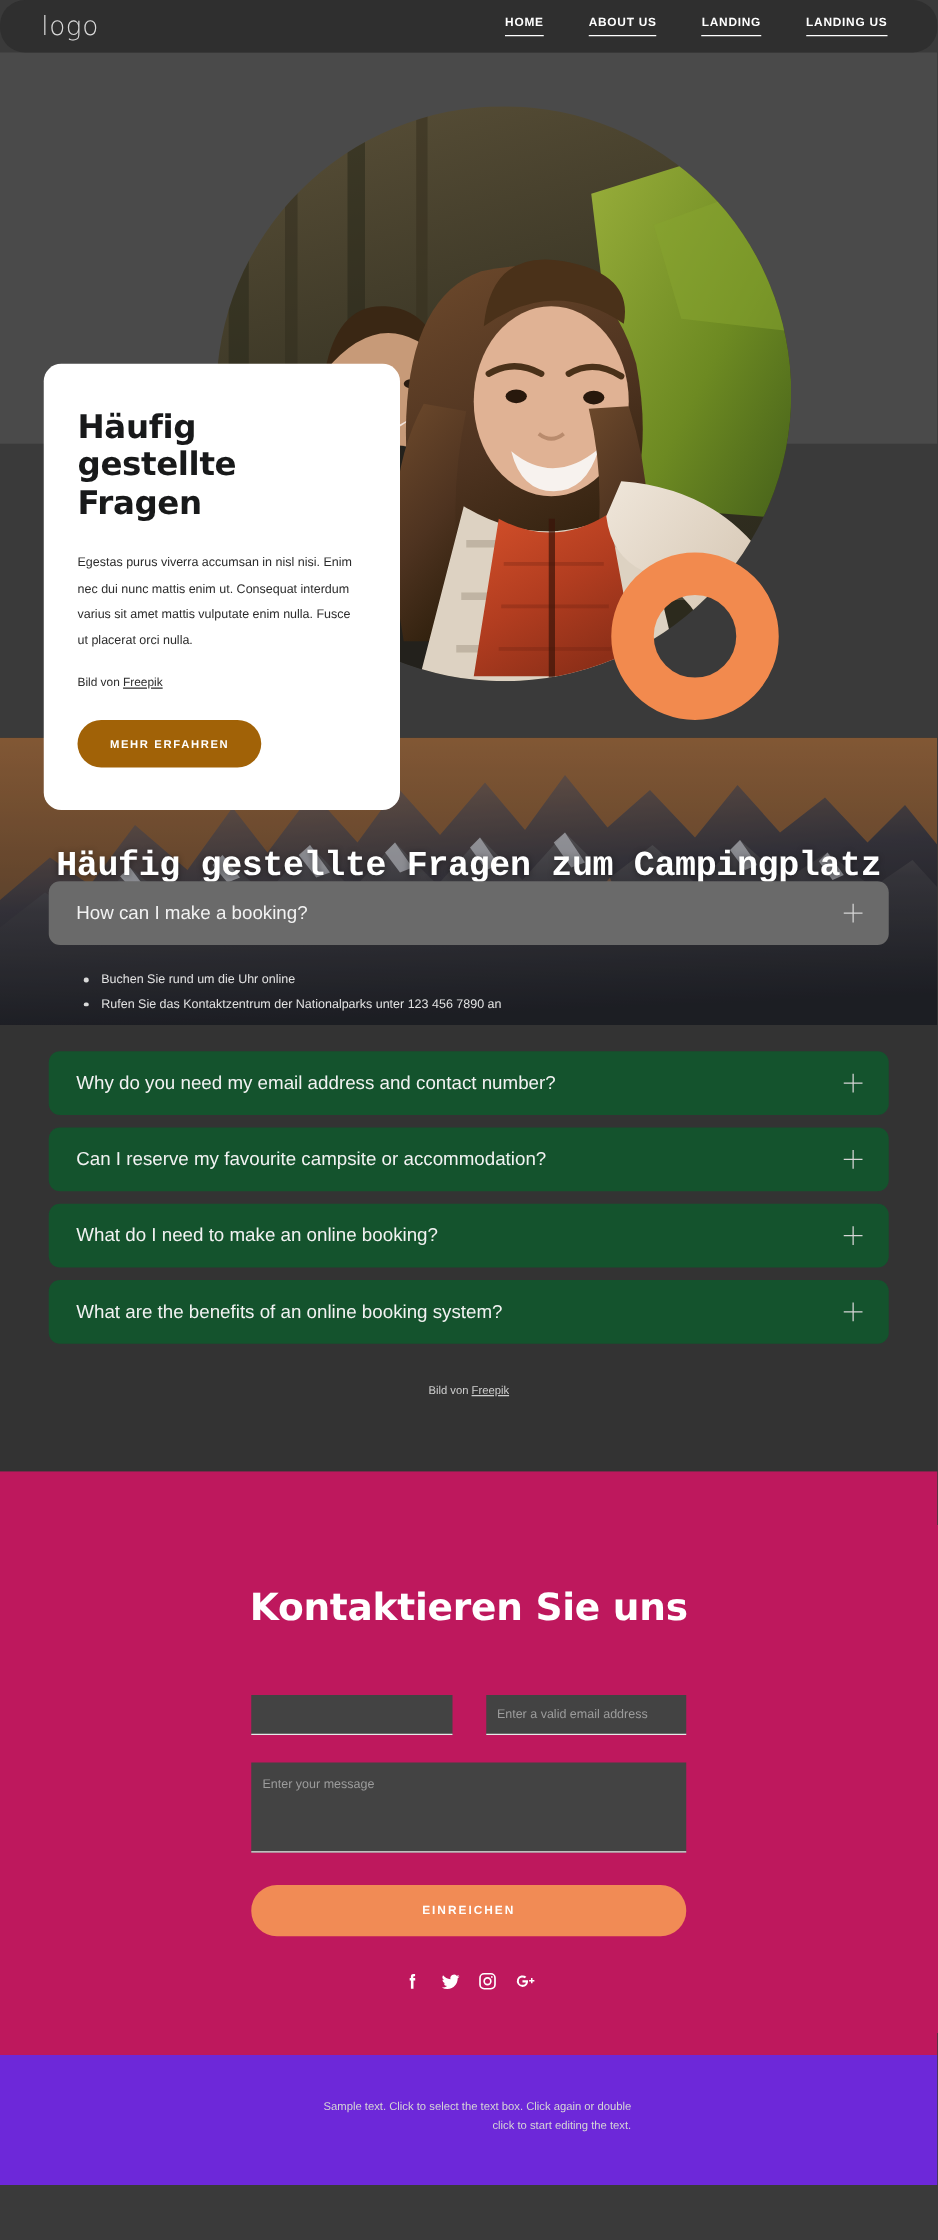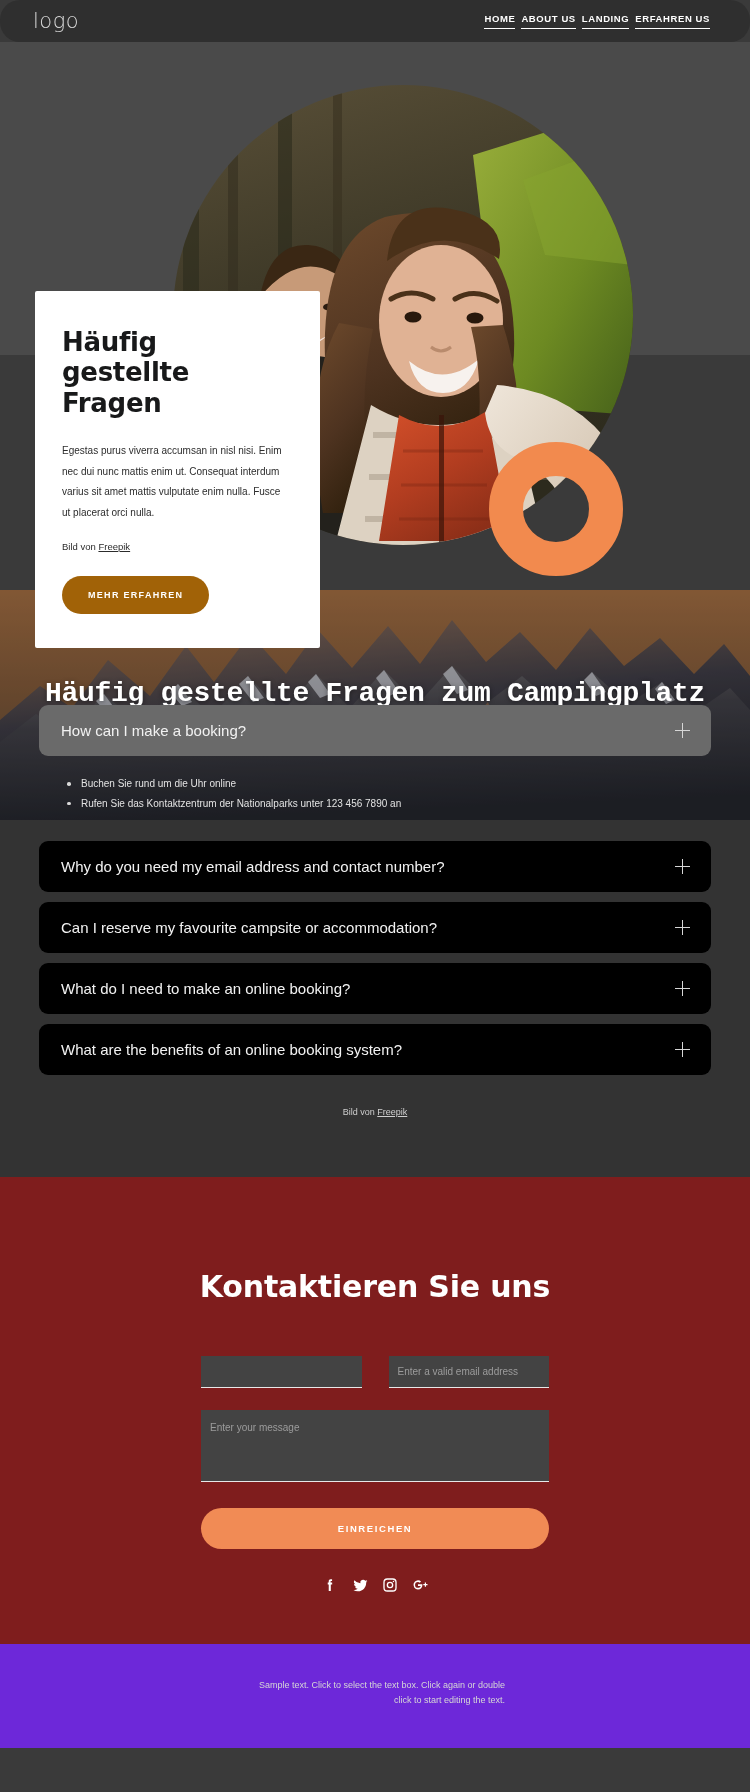--- a/index.html
+++ b/index.html
@@ -25,21 +25,21 @@
     border-radius: 20px;
   }
   .logo {
     font-family: "DejaVu Sans", sans-serif;
     font-size: 21px;
     font-weight: 300;
     color: #d8d8d8;
     letter-spacing: 0.5px;
     line-height: 1;
   }
-  .nav { display: flex; align-items: flex-end; gap: 6px; }
+  .nav { display: flex; align-items: flex-end; gap: 36px; }
   .nav-item {
     font-size: 9.5px;
     font-weight: bold;
     color: #ffffff;
     letter-spacing: 0.6px;
     padding-bottom: 4px;
     border-bottom: 1.5px solid #ffffff;
     cursor: pointer;
     white-space: nowrap;
   }
@@ -78,21 +78,21 @@
     border: 34px solid #f28a4e;
     z-index: 8;
   }
 
   .hero-card {
     position: absolute;
     left: 35px;
     top: 249px;
     width: 285px;
     background: #ffffff;
-    border-radius: 2px;
+    border-radius: 14px;
     padding: 36px 30px 34px 27px;
     z-index: 12;
   }
   .card-title {
     font-family: "DejaVu Sans", sans-serif;
     font-size: 26px;
     line-height: 1.17;
     font-weight: bold;
     color: #18191a;
     letter-spacing: -0.3px;
@@ -158,21 +158,21 @@
     position: relative;
     z-index: 10;
     margin-top: -115px;
     padding: 0 39px;
   }
   .acc-item { margin-bottom: 10px; }
   .acc-head {
     display: flex;
     align-items: center;
     justify-content: space-between;
-    background: #000000;
+    background: #14532d;
     border-radius: 9px;
     padding: 17px 21px 17px 22px;
     cursor: pointer;
   }
   .acc-item.open .acc-head { background: #6a6a6a; }
   .acc-q {
     font-size: 15px;
     color: #f2f2f2;
     font-weight: 500;
   }
@@ -210,21 +210,21 @@
   .faq-credit {
     text-align: center;
     font-size: 9px;
     color: #cfcfcf;
     margin-top: 32px;
   }
   .faq-credit .lnk { text-decoration: underline; cursor: pointer; }
 
   
   .contact {
-    background: #7f1d1d;
+    background: #be185d;
     padding: 92px 8px 50px;
   }
   .contact-title {
     text-align: center;
     font-family: "DejaVu Sans", sans-serif;
     font-size: 30px;
     font-weight: bold;
     color: #ffffff;
     letter-spacing: -0.2px;
     margin-bottom: 52px;
@@ -299,21 +299,21 @@
 <body>
 
 <div class="page">
 
   <div class="header">
     <div class="logo">logo</div>
     <div class="nav">
       <div class="nav-item">HOME</div>
       <div class="nav-item">ABOUT US</div>
       <div class="nav-item">LANDING</div>
-      <div class="nav-item">ERFAHREN US</div>
+      <div class="nav-item">LANDING US</div>
     </div>
   </div>
 
   <div class="hero">
     <div class="hero-topband"></div>
 
     <div class="hero-photo">
       <svg viewBox="0 0 460 460" preserveAspectRatio="xMidYMid slice" aria-hidden="true">
         <defs>
           <linearGradient id="forest" x1="0" y1="0" x2="0.3" y2="1">

